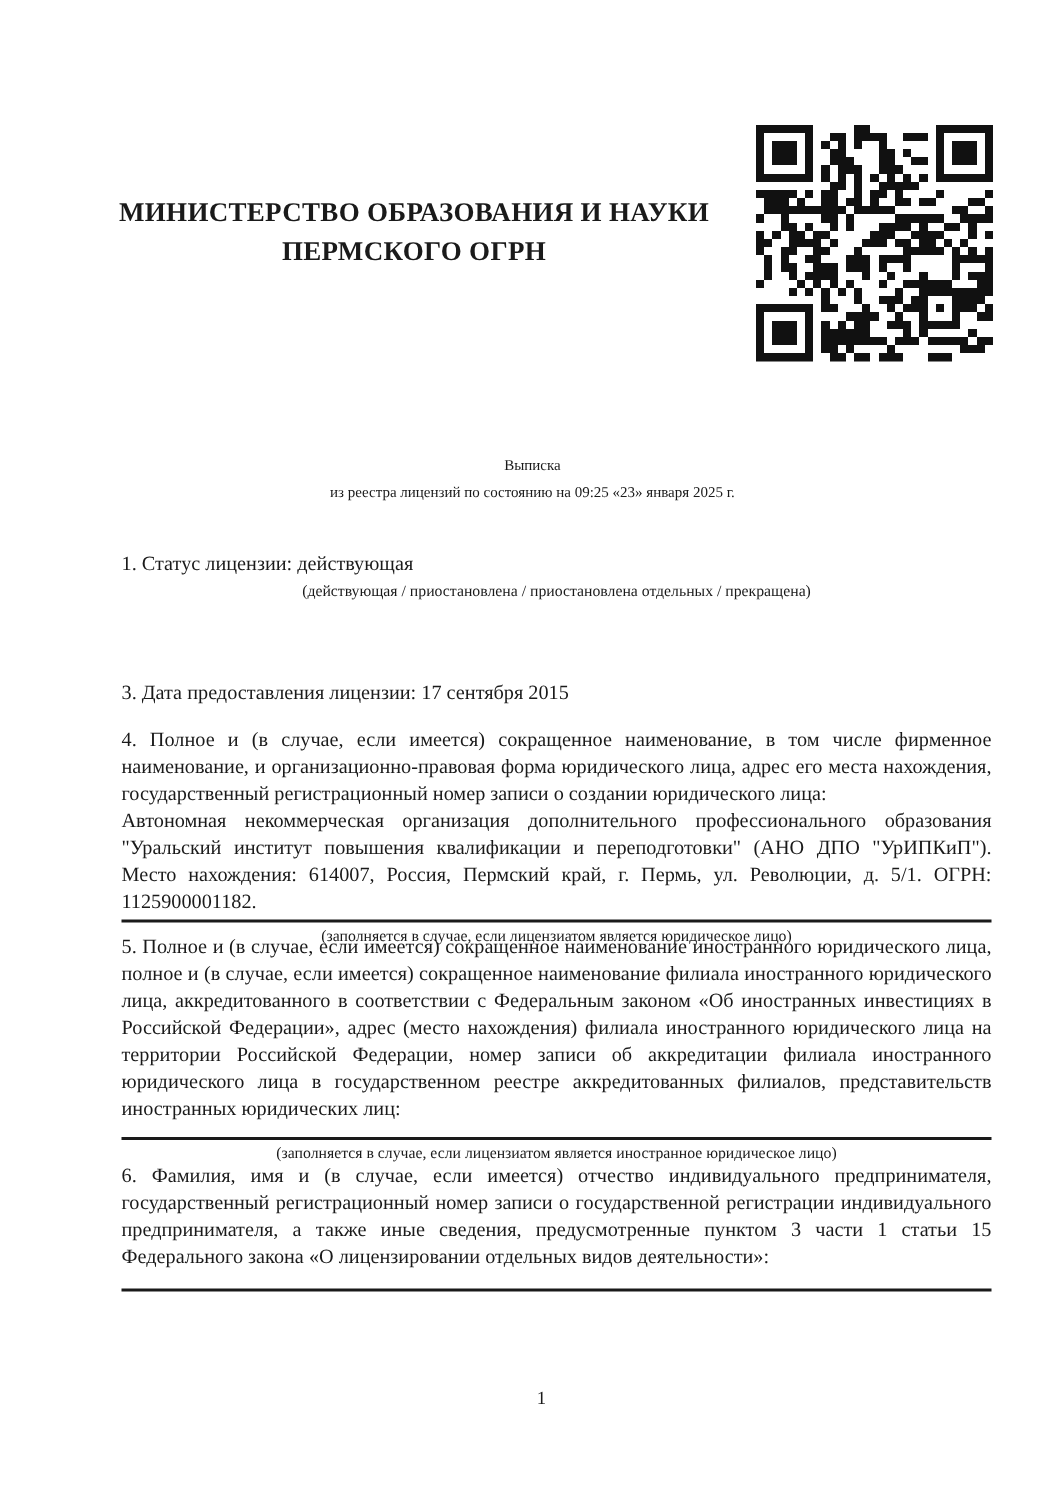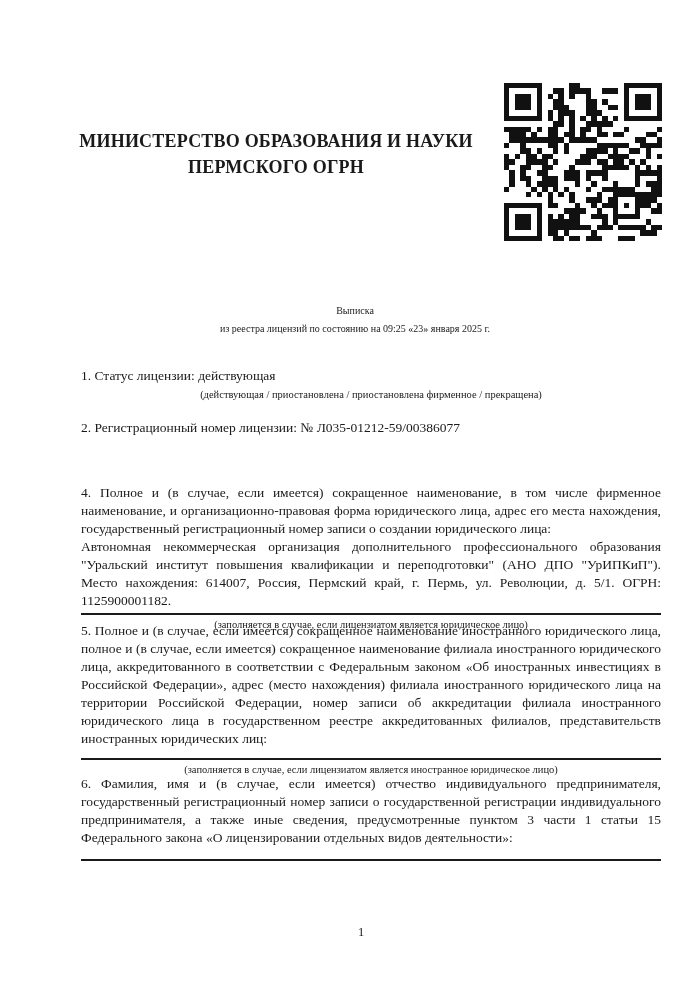--- a/index.html
+++ b/index.html
@@ -487,27 +487,27 @@
       </svg>
   </div>
 
   <div class="doc-title">
     <div>Выписка</div>
     <div>из реестра лицензий по состоянию на 09:25 «23» января 2025 г.</div>
   </div>
 
   <div class="item it1">
     <div>1. Статус лицензии: действующая</div>
-    <div class="fnote">(действующая / приостановлена / приостановлена фирменное / прекращена)</div>
-  </div>
-
-  <div class="item it2">
-    <div>2. Регистрационный номер лицензии: № Л035-01212-59/00386077</div>
-  </div>
-
+    <div class="fnote">(действующая / приостановлена / приостановлена отдельных / прекращена)</div>
+  </div>
+
+
+  <div class="item it3">
+    <div>3. Дата предоставления лицензии: 17 сентября 2015</div>
+  </div>
 
   <div class="item it4">
     <div class="just">4. Полное и (в случае, если имеется) сокращенное наименование, в том числе фирменное наименование, и организационно-правовая форма юридического лица, адрес его места нахождения, государственный регистрационный номер записи о создании юридического лица:</div>
     <div class="just">Автономная некоммерческая организация дополнительного профессионального образования "Уральский институт повышения квалификации и переподготовки" (АНО ДПО "УрИПКиП"). Место нахождения: 614007, Россия, Пермский край, г. Пермь, ул. Революции, д. 5/1. ОГРН: 1125900001182.</div>
     <div class="rule"></div>
     <div class="fnote">(заполняется в случае, если лицензиатом является юридическое лицо)</div>
   </div>
 
   <div class="item it5">
     <div class="just">5. Полное и (в случае, если имеется) сокращенное наименование иностранного юридического лица, полное и (в случае, если имеется) сокращенное наименование филиала иностранного юридического лица, аккредитованного в соответствии с Федеральным законом «Об иностранных инвестициях в Российской Федерации», адрес (место нахождения) филиала иностранного юридического лица на территории Российской Федерации, номер записи об аккредитации филиала иностранного юридического лица в государственном реестре аккредитованных филиалов, представительств иностранных юридических лиц:</div>

